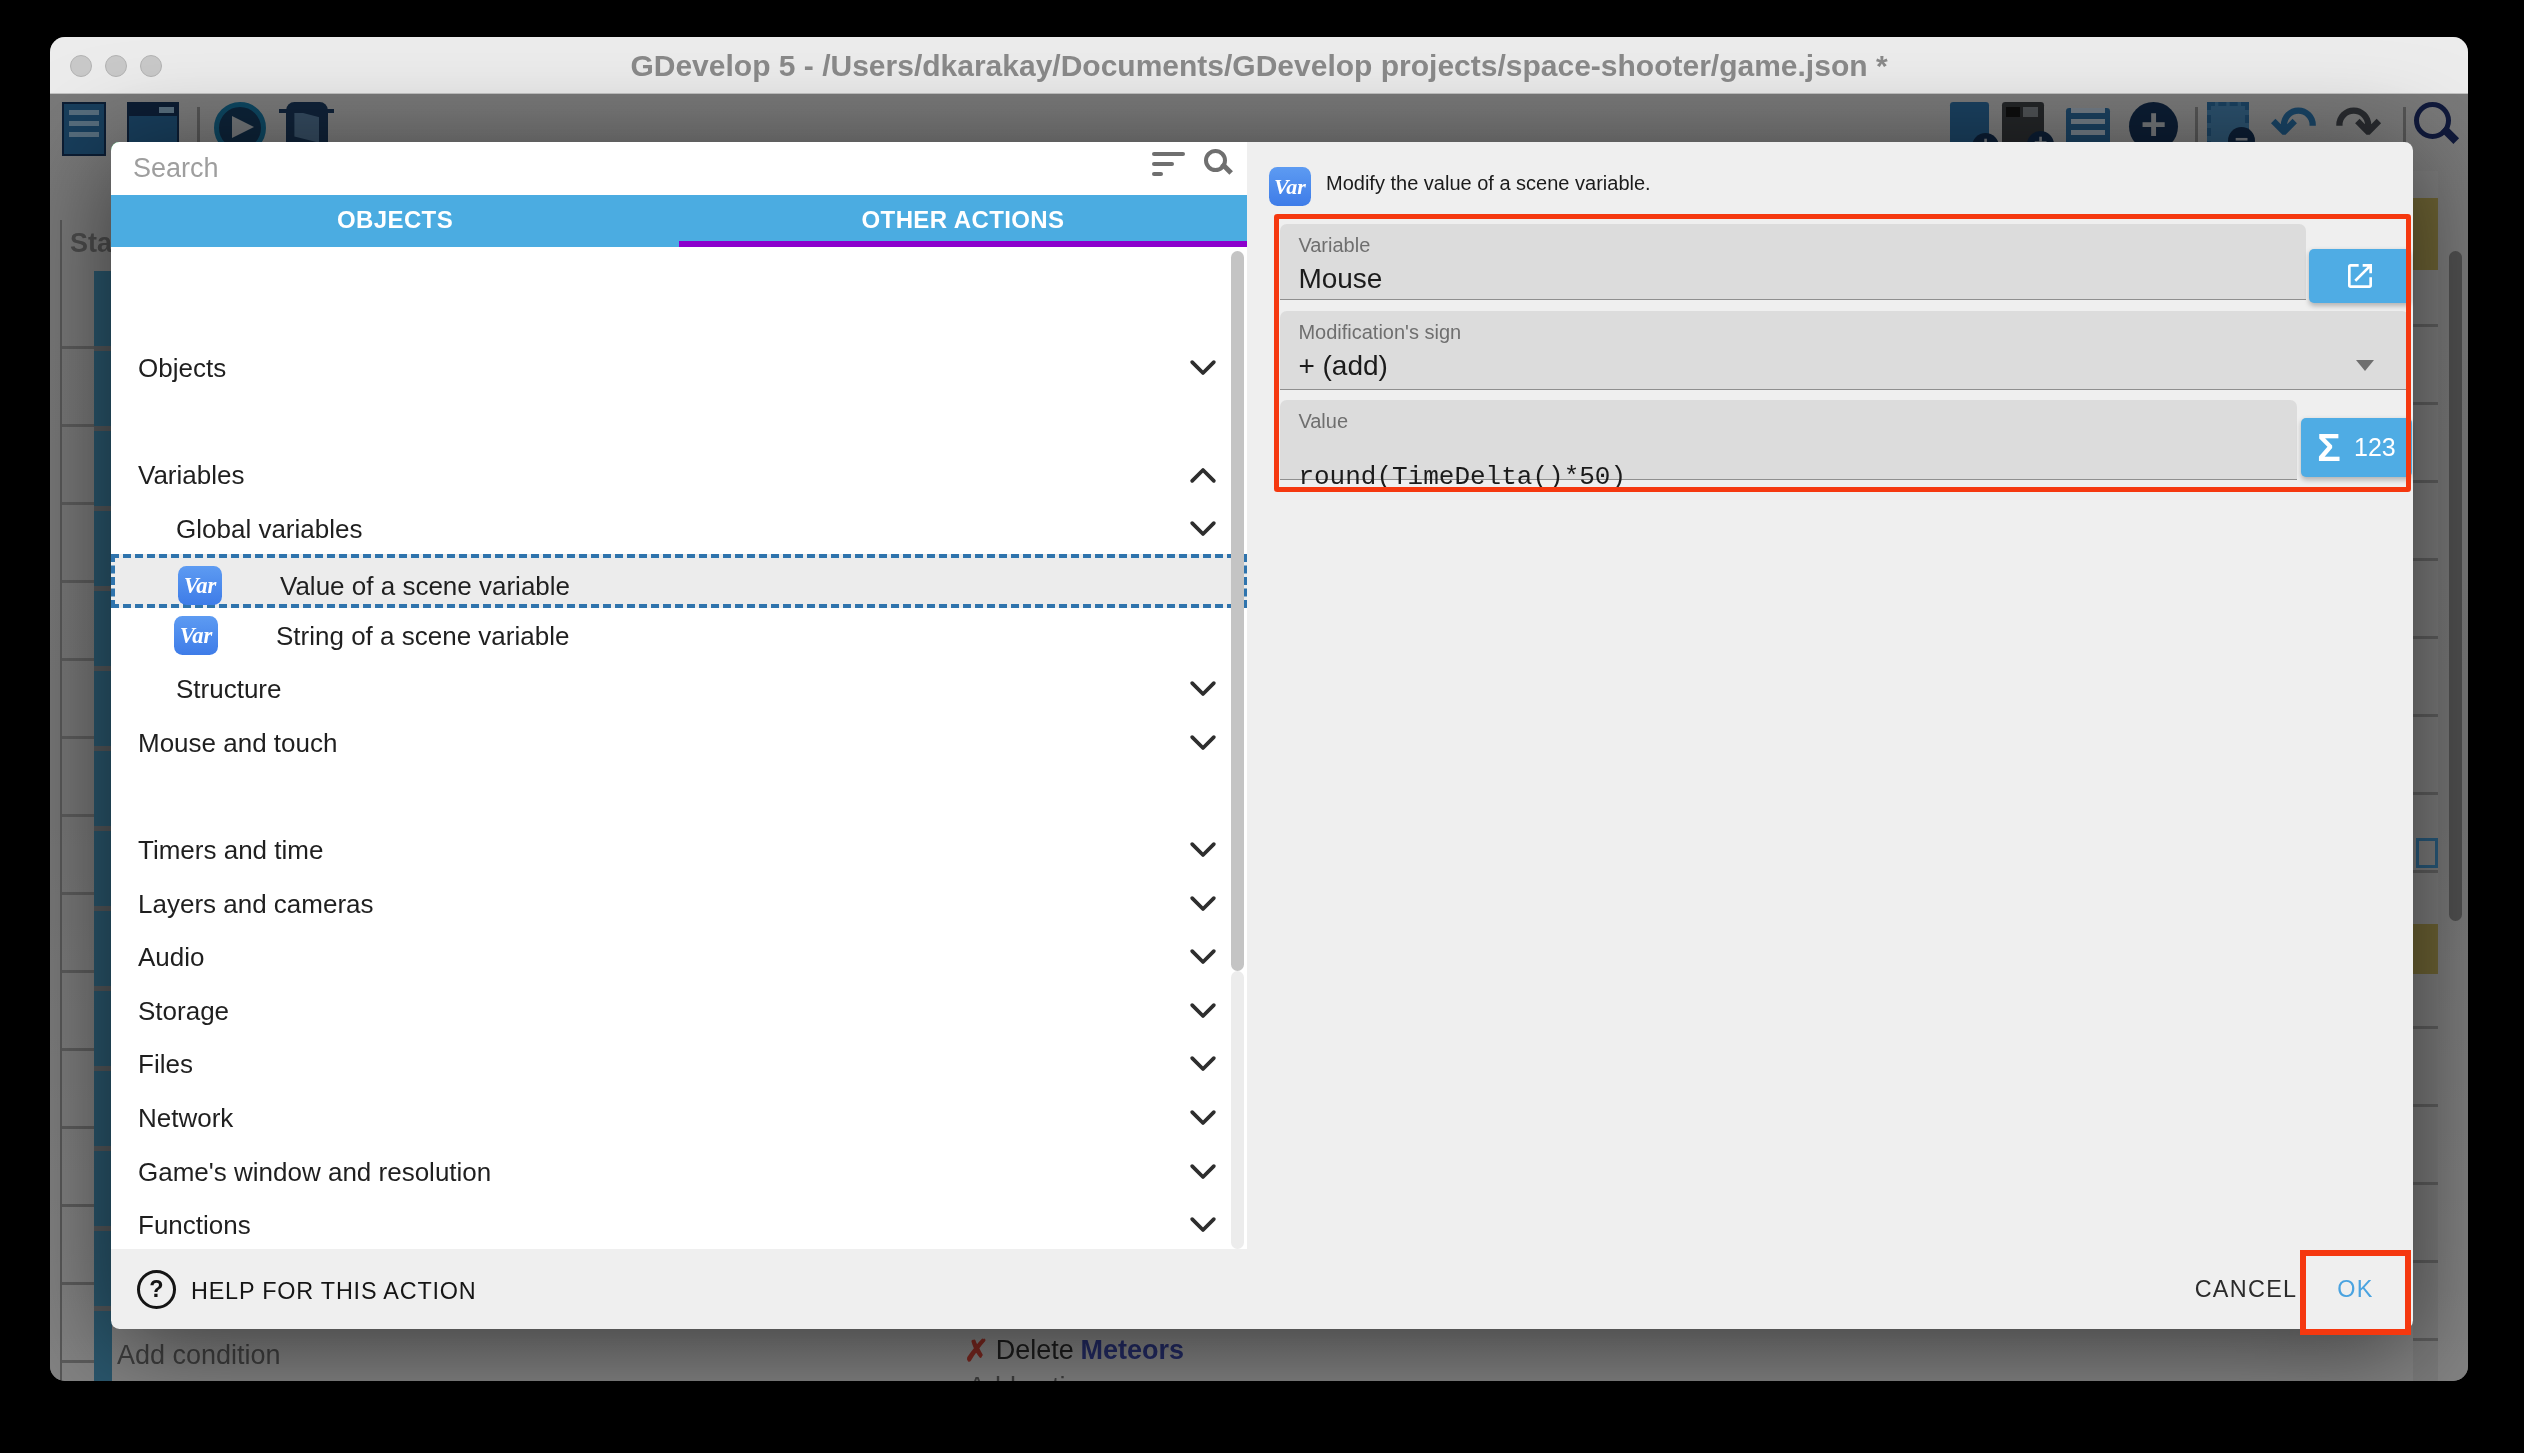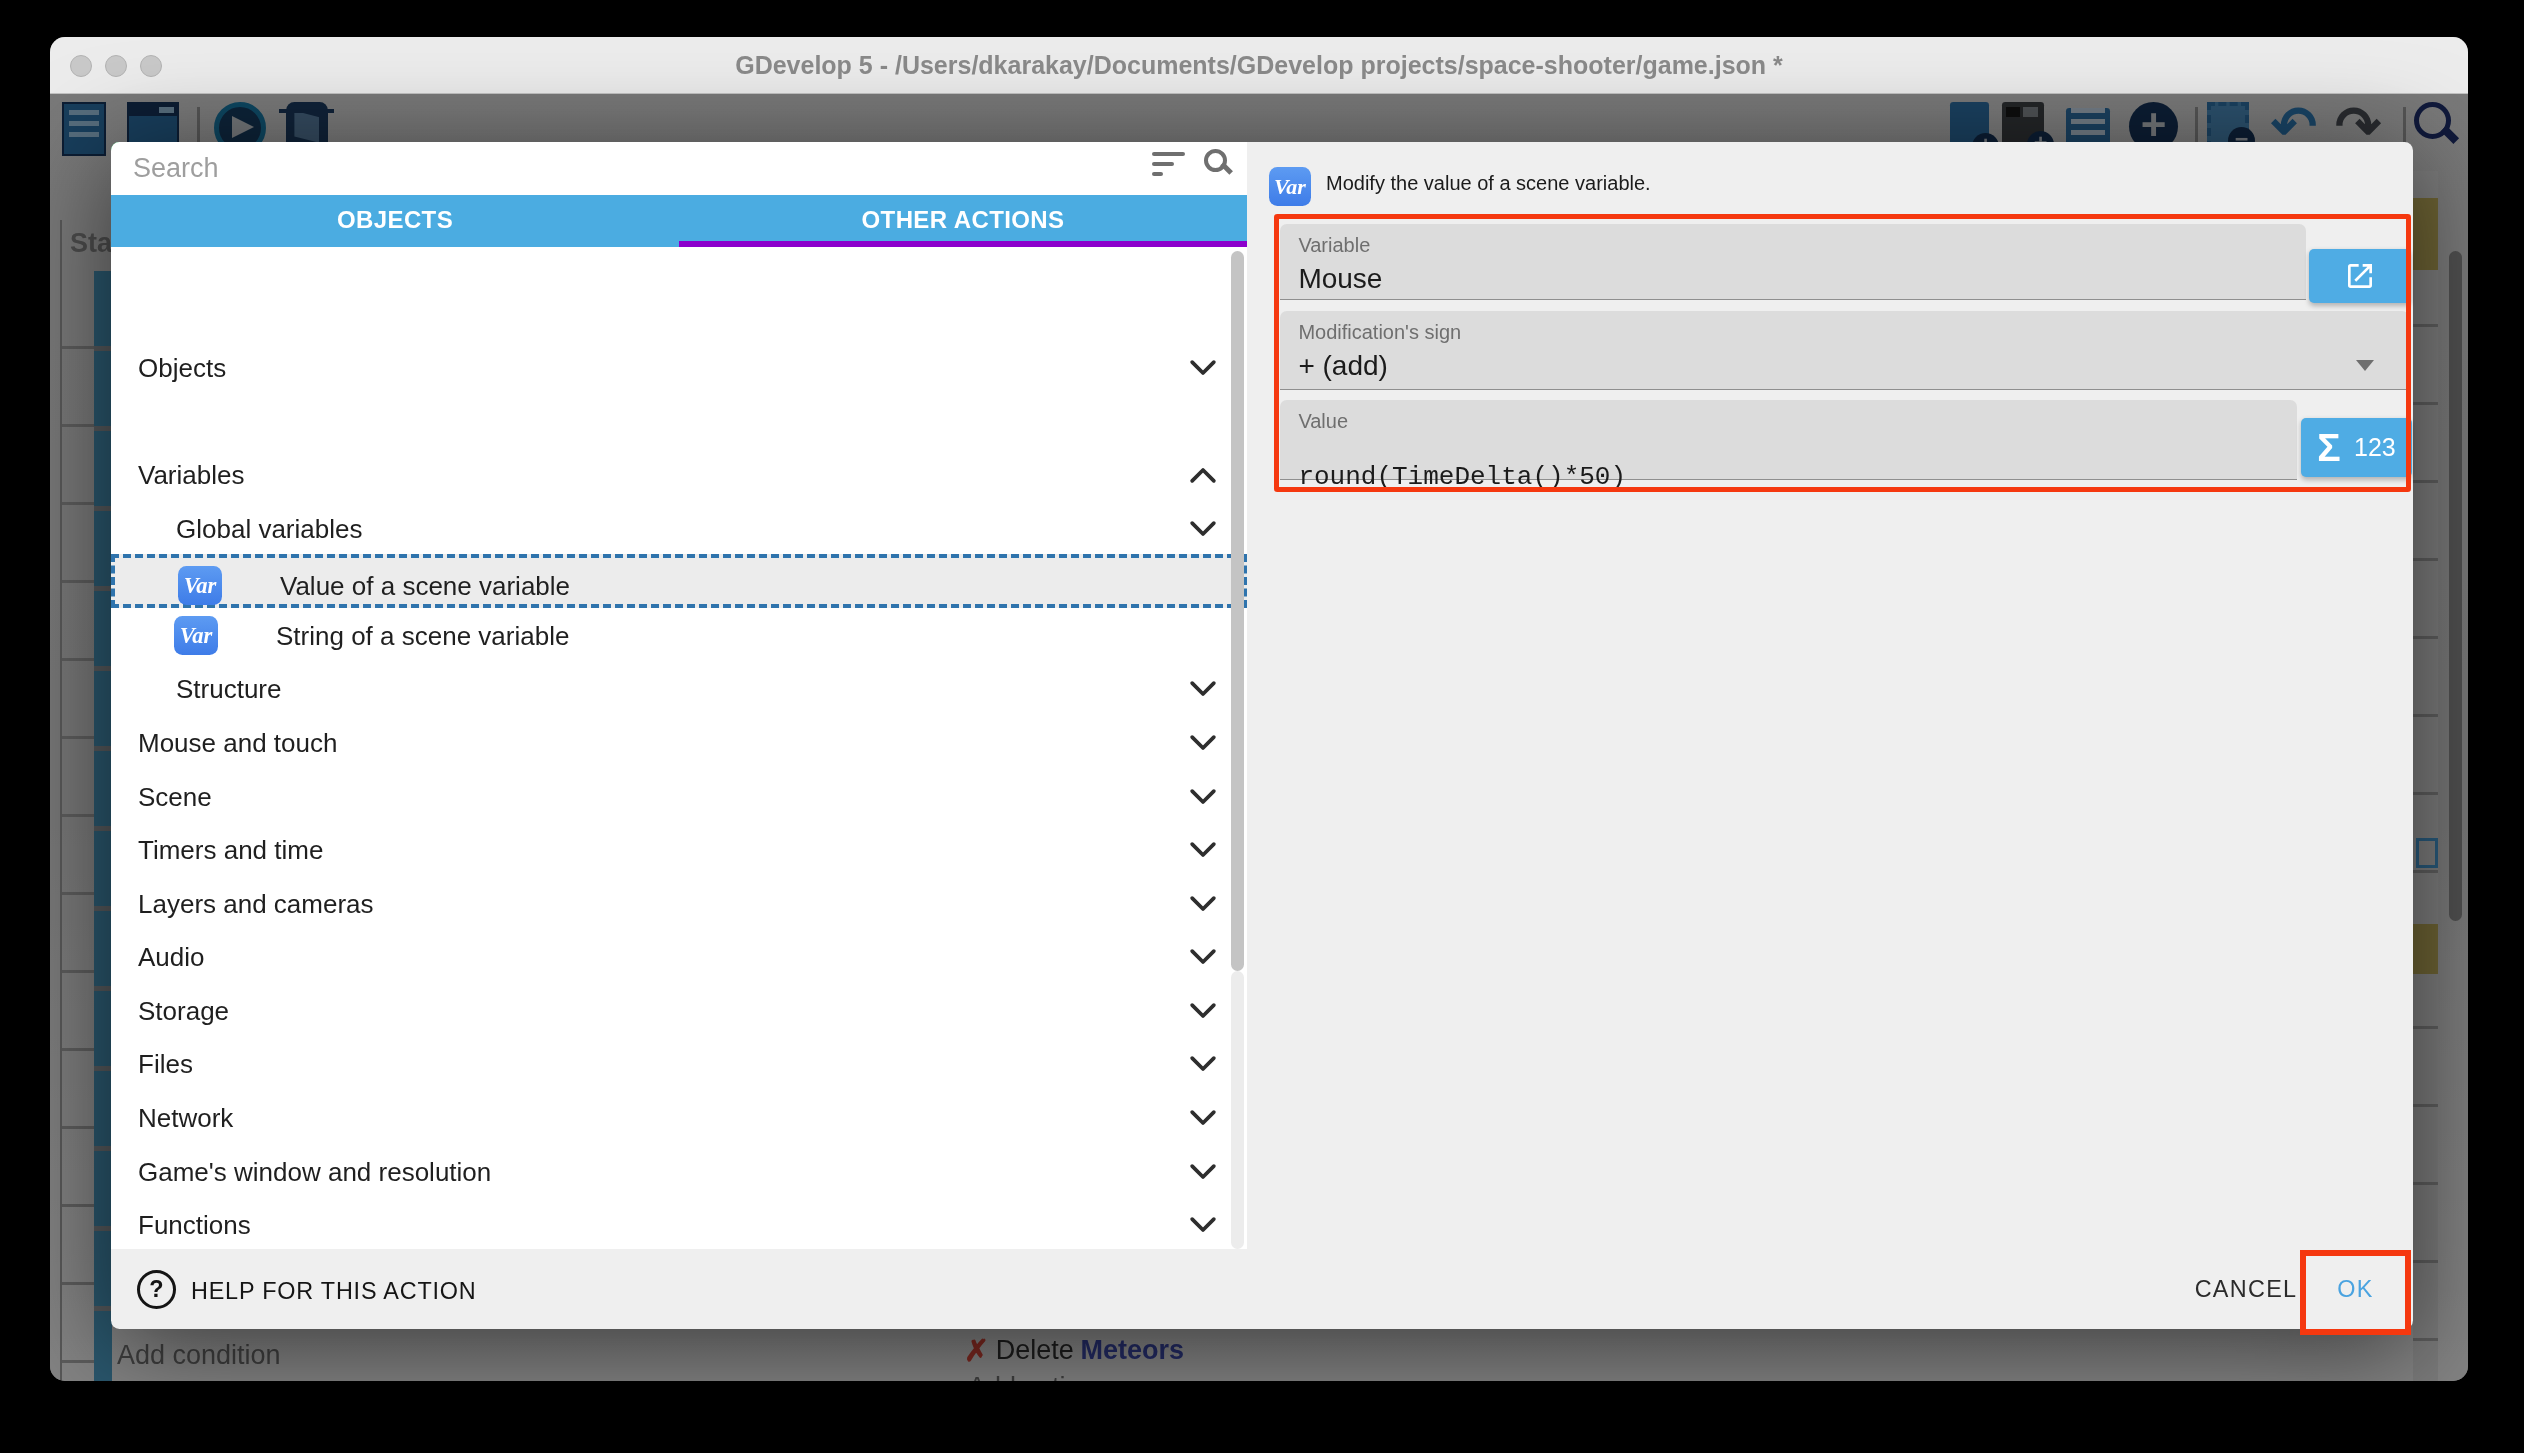--- a/index.html
+++ b/index.html
@@ -14,21 +14,21 @@
     position:absolute; left:50px; top:37px; width:2418px; height:1344px;
     border-radius:15px; overflow:hidden; background:#6f6f6f;
   }
   .titlebar {
     position:absolute; left:0; top:0; width:100%; height:57px;
     background:#ececec; border-bottom:0.8px solid #c2c2c2; z-index:5;
   }
   .light { position:absolute; top:17.6px; width:22px; height:22px; border-radius:50%;
     background:#c9c9c9; border:0.8px solid #b3b3b3; }
   .title {
-    width:100%; text-align:center; line-height:57px; font-size:25px;
+    width:100%; text-align:center; line-height:57px; font-size:30px;
     font-weight:700; color:#8a8a8a; white-space:nowrap;
   }
 
   
   .dim { position:absolute; left:0; top:57px; width:100%; height:1288px;
     filter:brightness(0.55); z-index:1; }
   .backdrop { position:absolute; inset:0; background:linear-gradient(180deg,#dcdcdc 0%,#d6d6d6 55%,#efefef 100%); }
 
   .toolbar { position:absolute; left:0; top:8.4px; width:100%; height:59px; }
   .tbi { position:absolute; top:0; }
@@ -322,26 +322,20 @@
             <span class="chev"><svg width="30" height="20" viewBox="0 0 36 24">
                 <polyline points="5,5 18,18 31,5" fill="none" stroke="#2e2e2e" stroke-width="4.5" stroke-linecap="round" stroke-linejoin="round"></polyline>
               </svg></span>
           </div>
           <div class="lrow cat" style="top: 468px;">
             <span class="lab">Mouse and touch</span>
             <span class="chev"><svg width="30" height="20" viewBox="0 0 36 24">
                 <polyline points="5,5 18,18 31,5" fill="none" stroke="#2e2e2e" stroke-width="4.5" stroke-linecap="round" stroke-linejoin="round"></polyline>
               </svg></span>
           </div>
-          <div class="lrow cat" style="top: 522px;">
-            <span class="lab">Scene</span>
-            <span class="chev"><svg width="30" height="20" viewBox="0 0 36 24">
-                <polyline points="5,5 18,18 31,5" fill="none" stroke="#2e2e2e" stroke-width="4.5" stroke-linecap="round" stroke-linejoin="round"></polyline>
-              </svg></span>
-          </div>
           <div class="lrow cat" style="top: 575px;">
             <span class="lab">Timers and time</span>
             <span class="chev"><svg width="30" height="20" viewBox="0 0 36 24">
                 <polyline points="5,5 18,18 31,5" fill="none" stroke="#2e2e2e" stroke-width="4.5" stroke-linecap="round" stroke-linejoin="round"></polyline>
               </svg></span>
           </div>
           <div class="lrow cat" style="top: 629px;">
             <span class="lab">Layers and cameras</span>
             <span class="chev"><svg width="30" height="20" viewBox="0 0 36 24">
                 <polyline points="5,5 18,18 31,5" fill="none" stroke="#2e2e2e" stroke-width="4.5" stroke-linecap="round" stroke-linejoin="round"></polyline>

